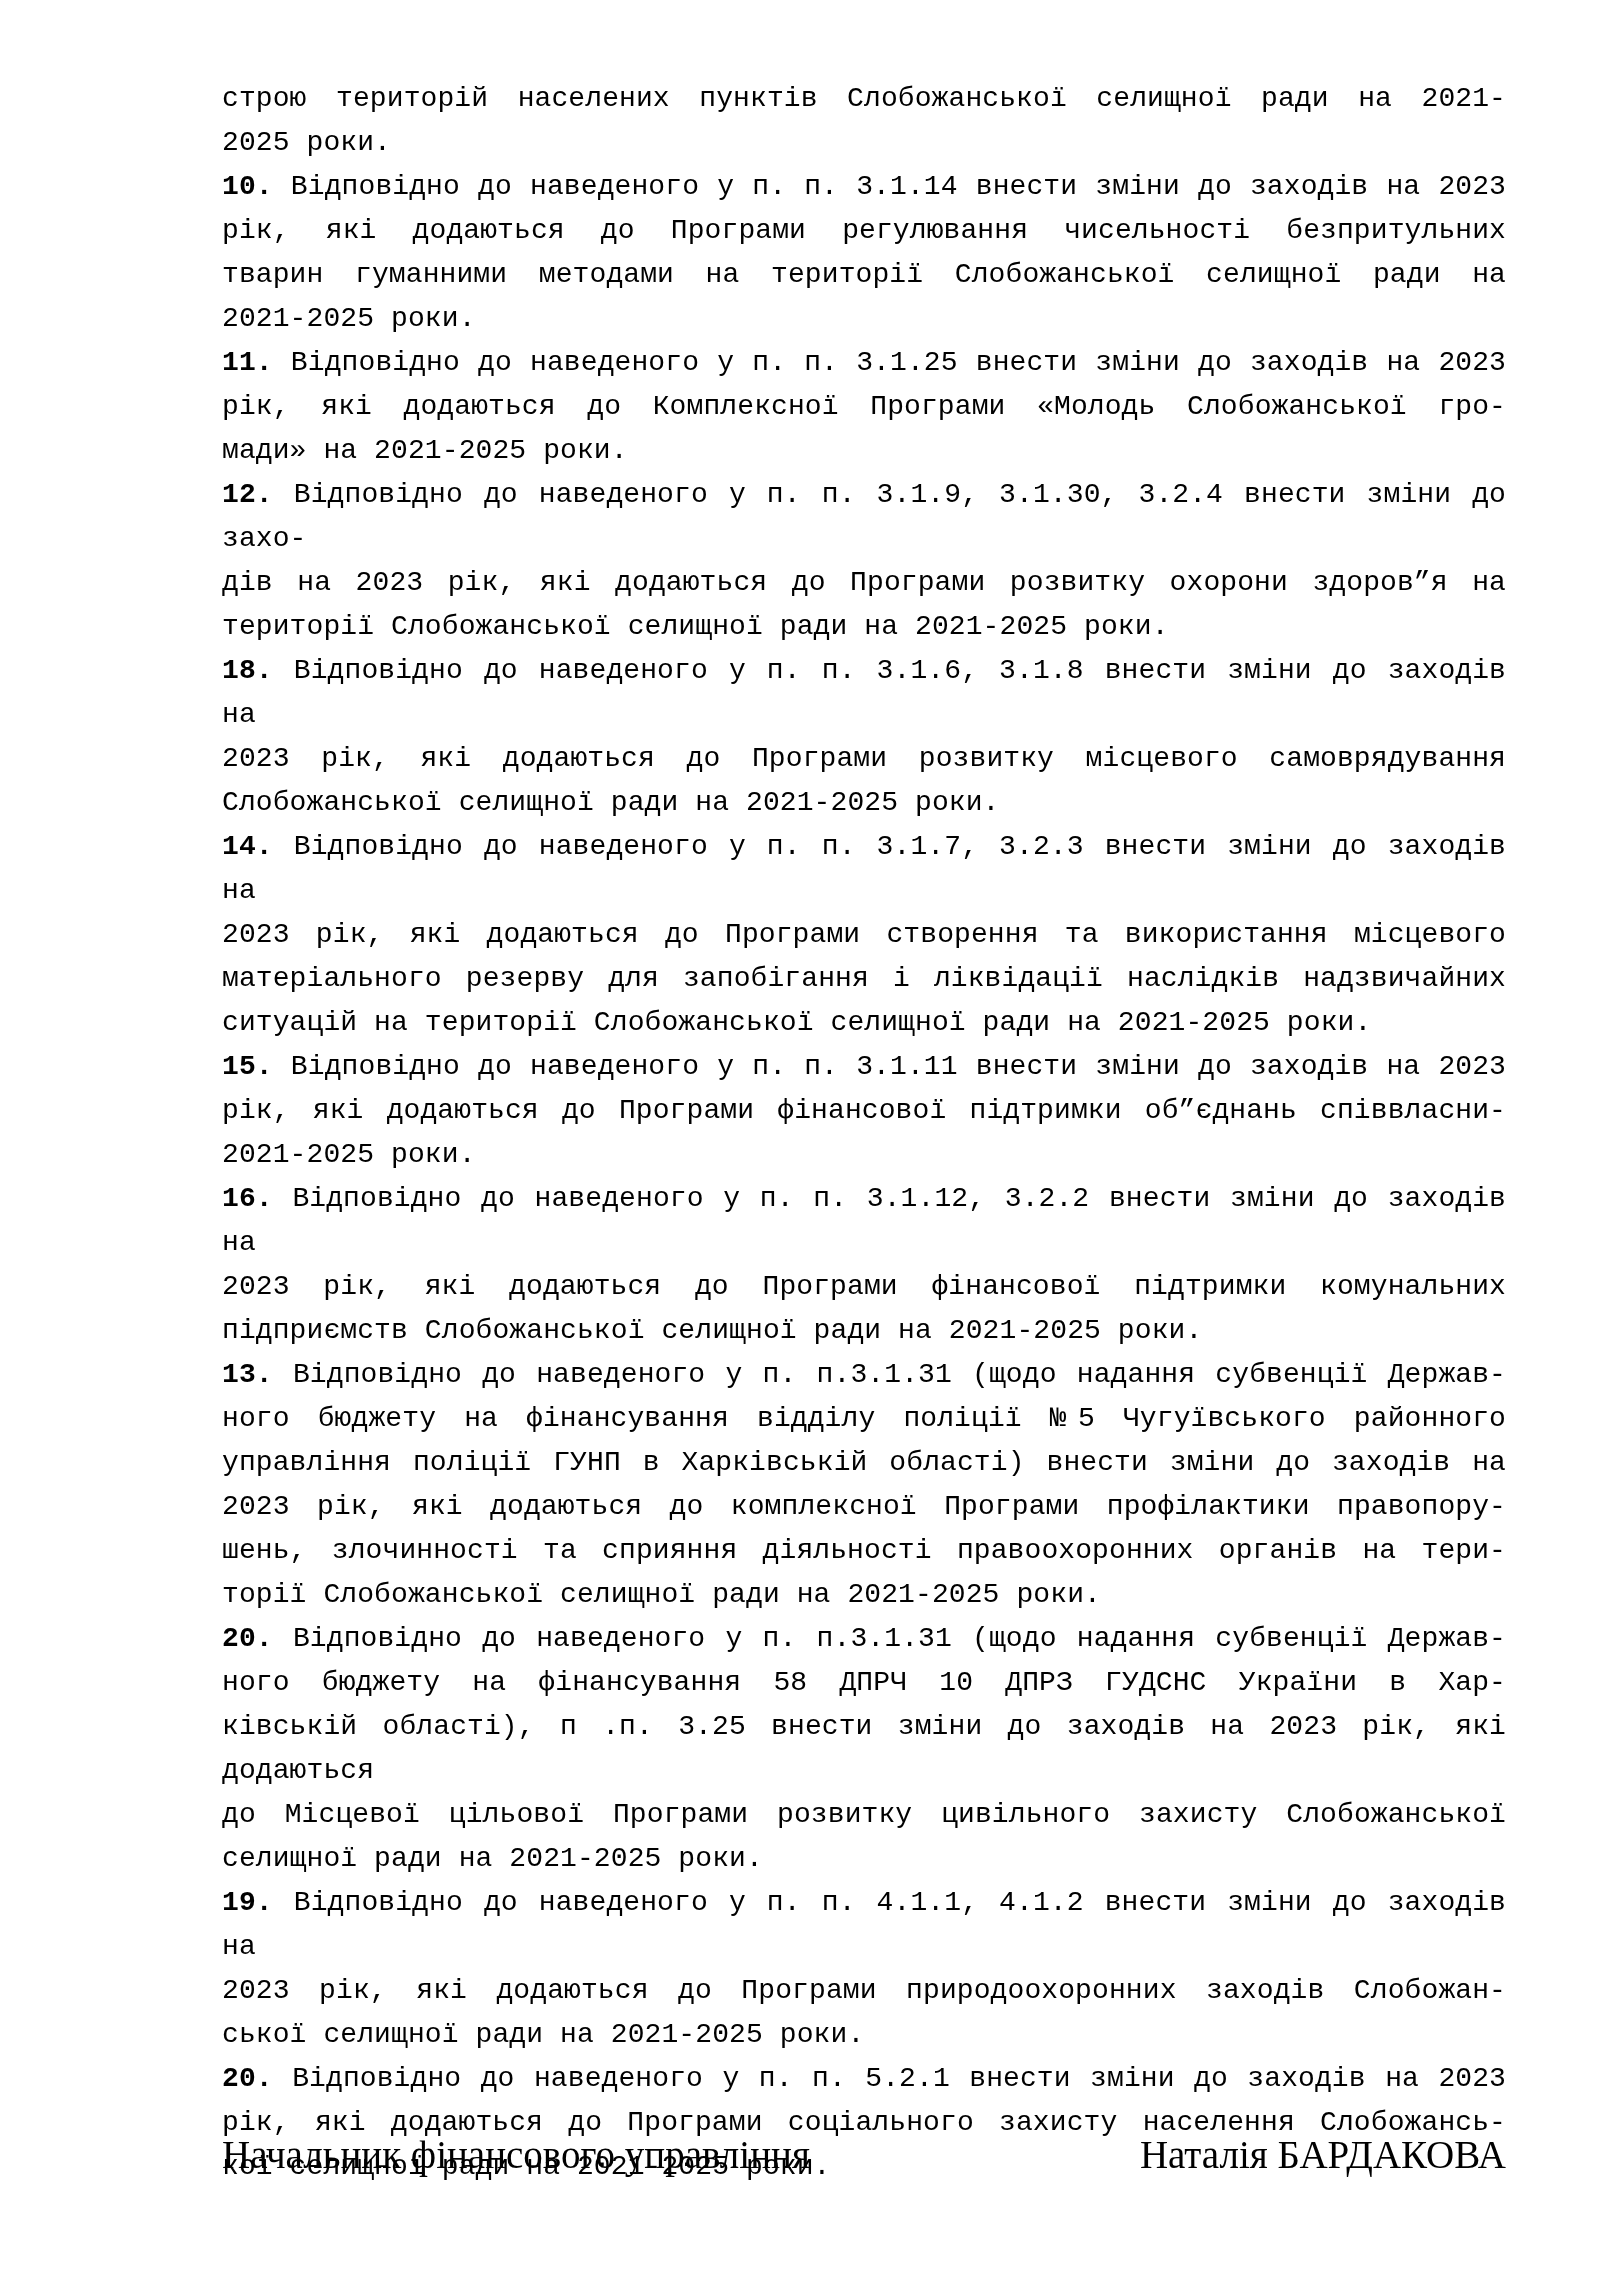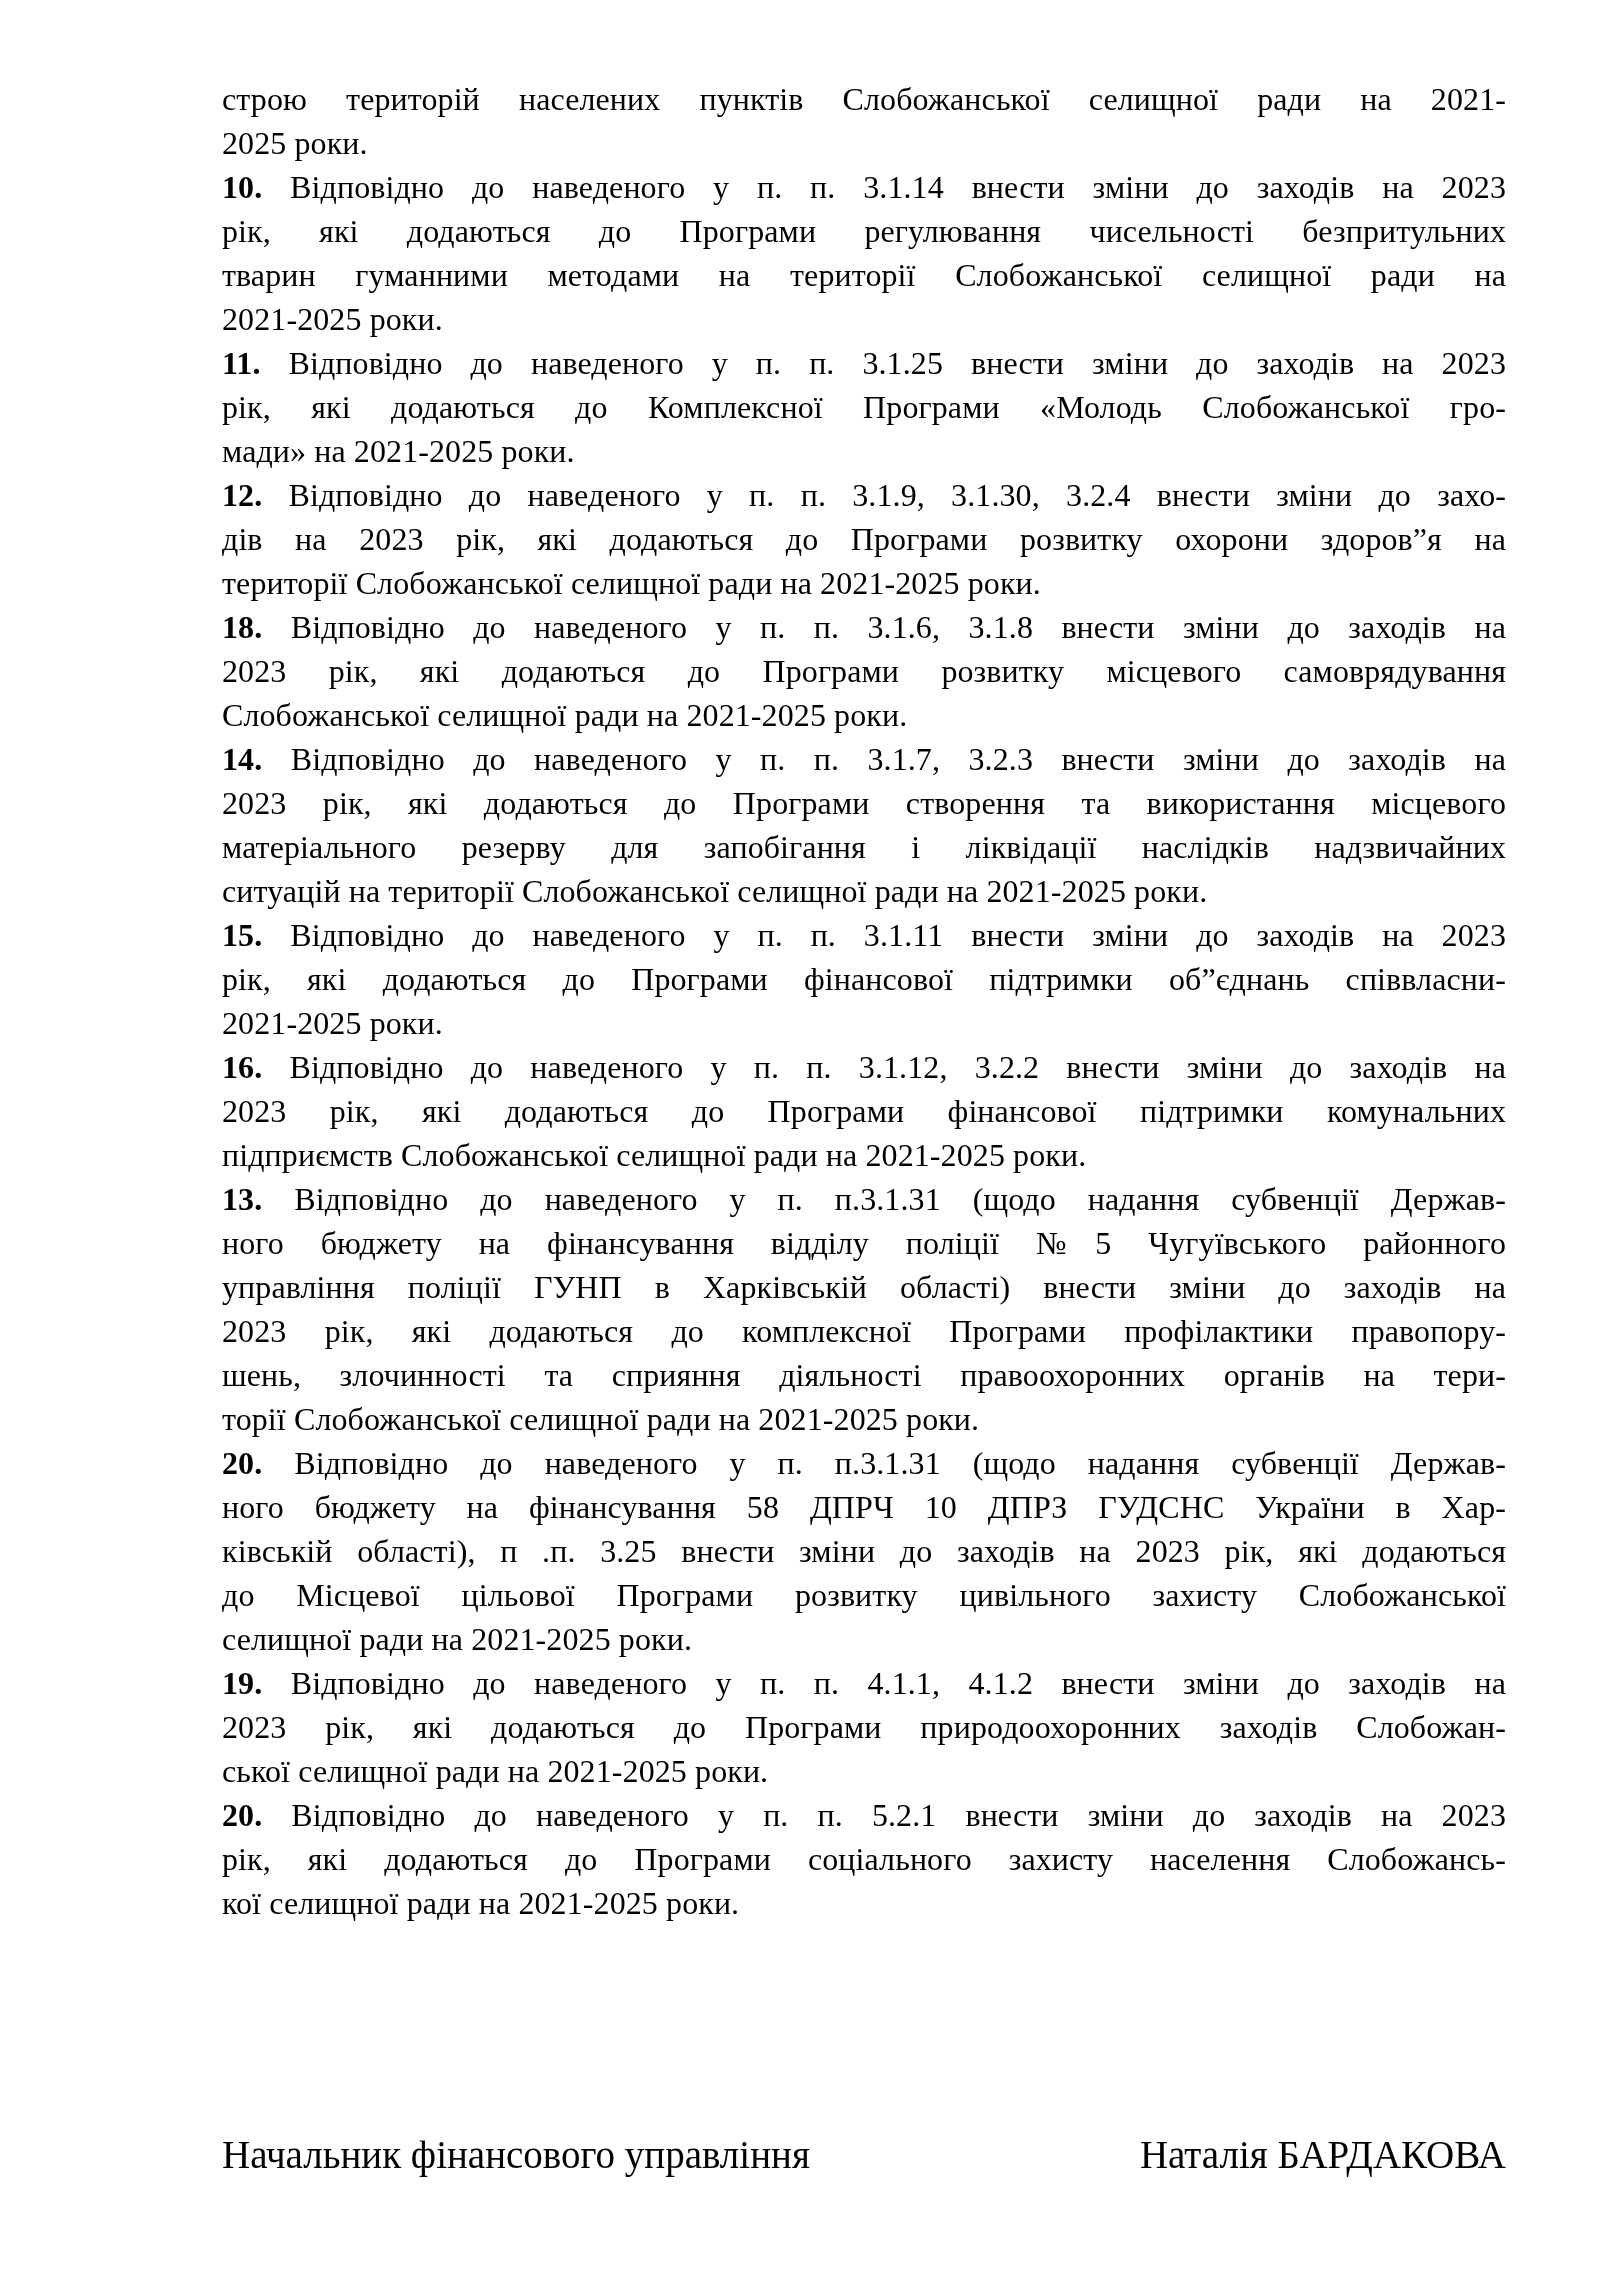--- a/index.html
+++ b/index.html
@@ -11,26 +11,27 @@
     position: relative;
     overflow: hidden;
   }
   .page { position: absolute; inset: 0; background: #ffffff; }
   .doc-body {
     position: absolute;
     left: 222px; top: 77px;
     width: 1284px;
   }
   .line {
-    font-size: 32px;
+    font-size: 28px;
     line-height: 44px;
     text-align: justify;
     text-align-last: justify;
     text-justify: inter-word;
     letter-spacing: 0.1px;
+    font-family: Liberation Mono, monospace;
   }
   .line.para-end {
     text-align: right;
     text-align-last: left;
   }
   .num { font-weight: 700; }
   .footer {
     position: absolute;
     left: 222px; top: 2132px;
     width: 1284px;

